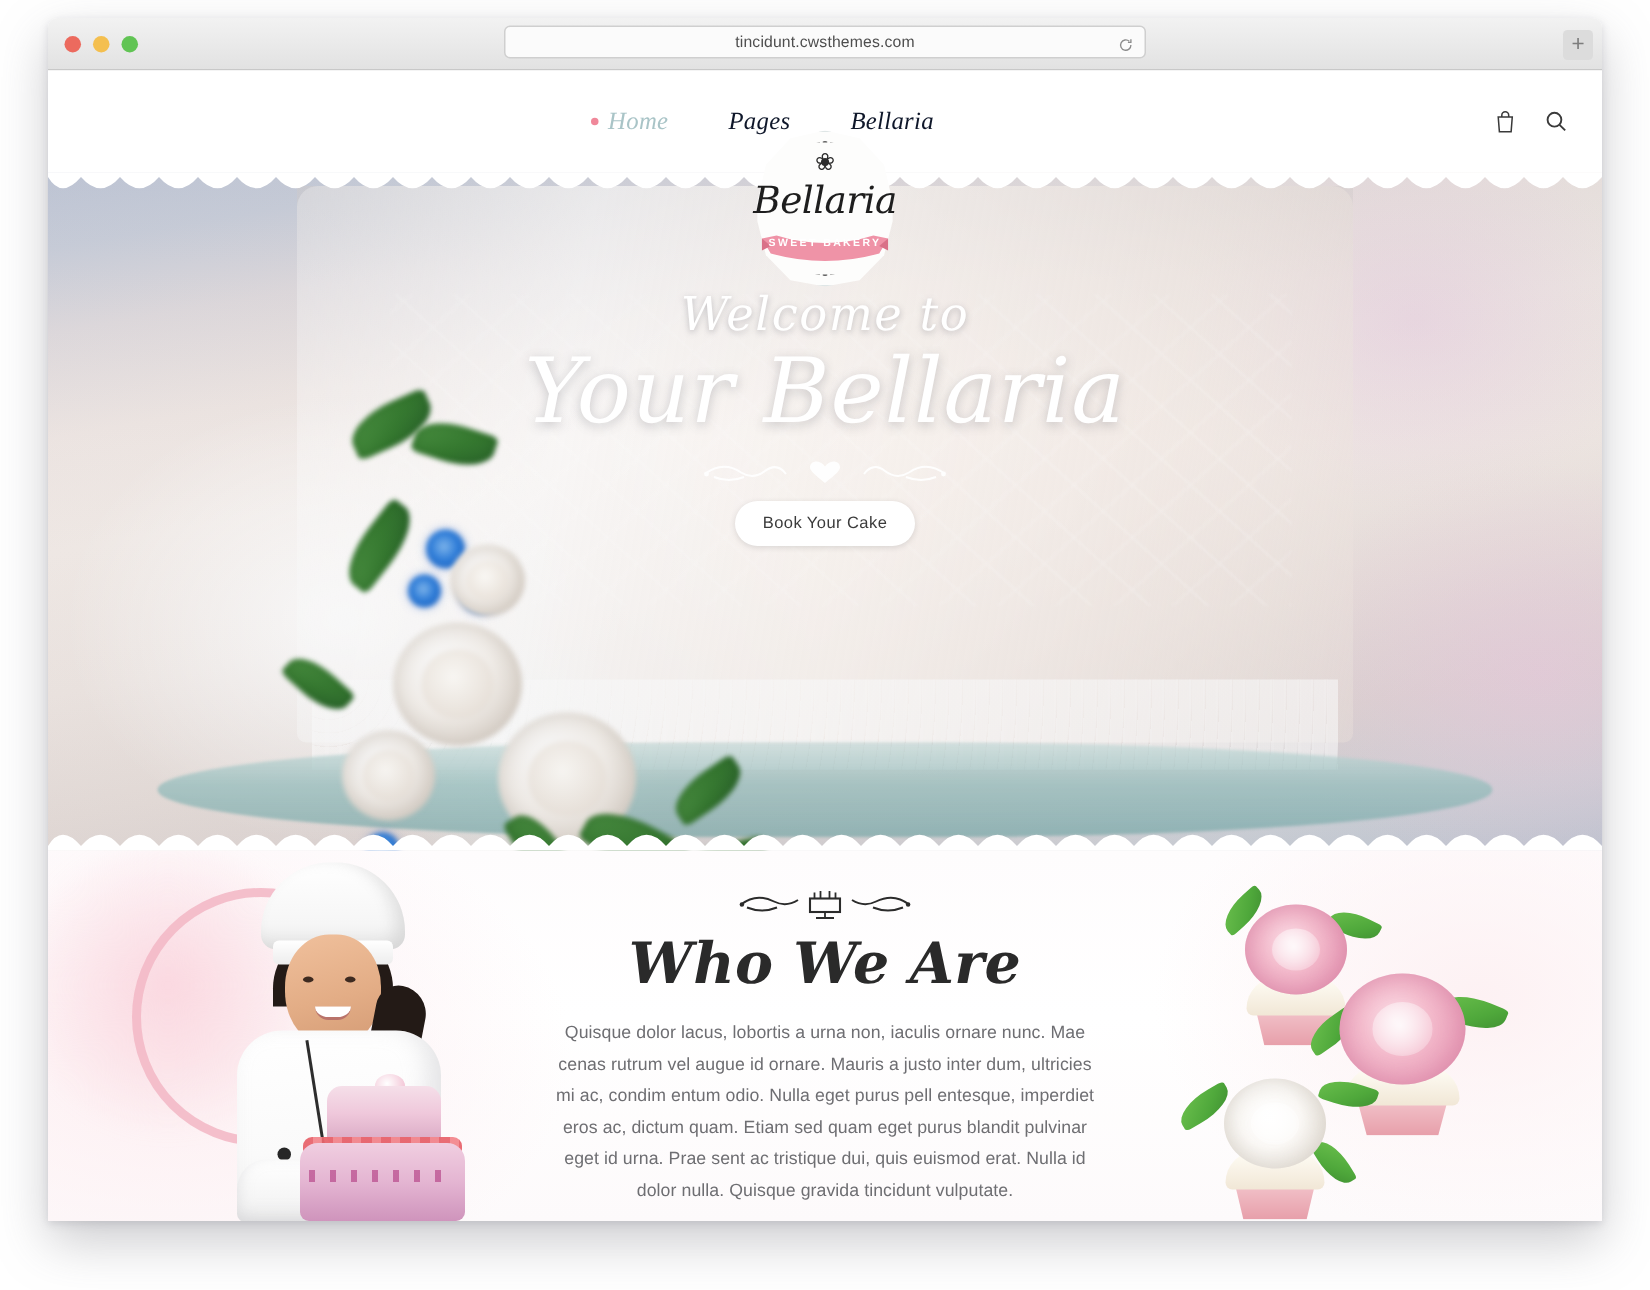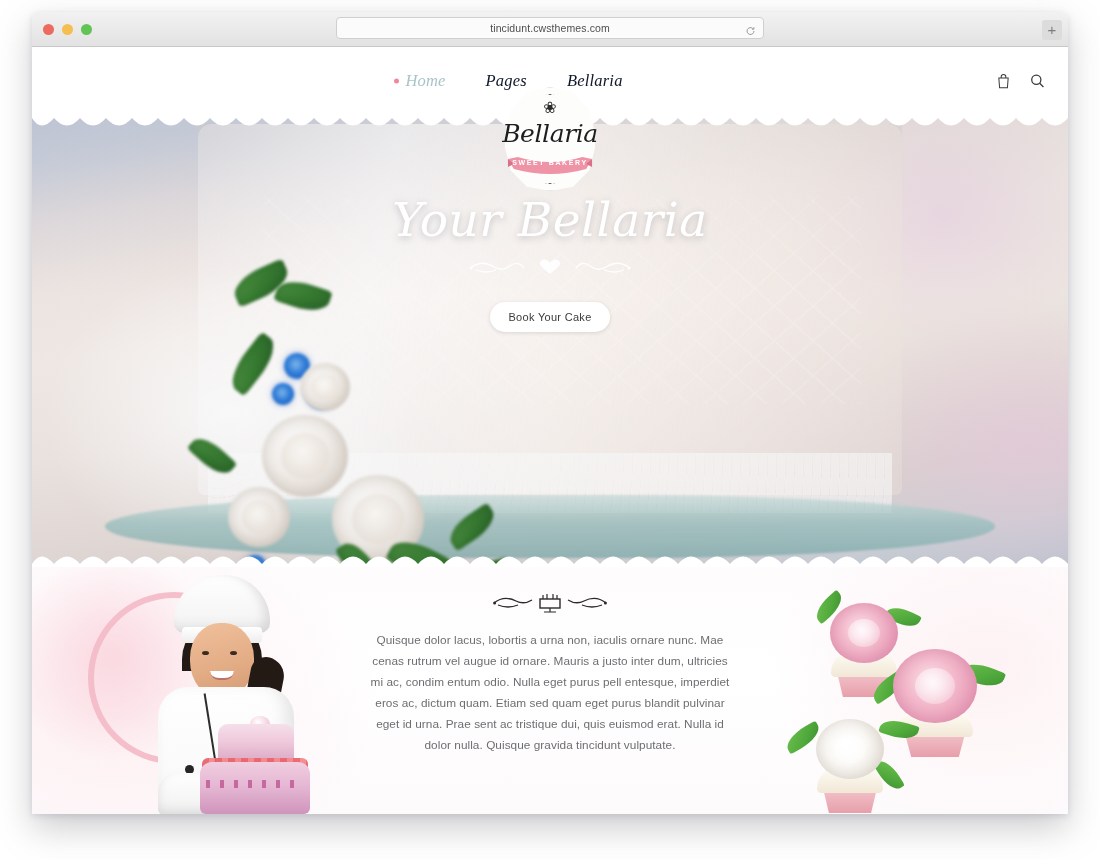--- a/index.html
+++ b/index.html
@@ -356,21 +356,21 @@
     font-style: italic;
     font-size: 31px;
     color: #ffffff;
     letter-spacing: 1px;
     text-shadow: 0 1px 4px rgba(90,90,100,0.35);
     line-height: 1.1;
   }
   .hero-title {
     font-family: "DejaVu Serif", serif;
     font-style: italic;
-    font-size: 47px;
+    font-size: 60px;
     color: #ffffff;
     letter-spacing: 0.5px;
     line-height: 1.08;
     margin-top: 2px;
     text-shadow: 0 2px 7px rgba(90,90,100,0.3);
   }
   .hero-divider {
     margin: 10px auto 0;
     width: 168px; height: 22px;
     color: #ffffff;
@@ -379,21 +379,21 @@
   .hero-sub {
     margin-top: 12px;
     font-family: "Liberation Sans", sans-serif;
     font-size: 11.5px;
     color: #f4f4f4;
     line-height: 1.55;
     letter-spacing: 0.2px;
     text-shadow: 0 1px 3px rgba(80,80,90,0.3);
   }
   .hero-btn {
-    margin: 24px auto 0;
+    margin: 8px auto 0;
     display: block;
     width: 120px;
     height: 30px;
     border-radius: 16px;
     background: #ffffff;
     border: none;
     font-family: "Liberation Sans", sans-serif;
     font-size: 11px;
     color: #3b3b3b;
     letter-spacing: 0.3px;
@@ -756,20 +756,21 @@
         <div class="hero-dark"></div>
       </div>
 
       <div class="scallop scallop-top">
         <svg viewBox="0 0 1036 18" preserveAspectRatio="none">
           <path d="M0,0 H1036 V3 Q1023,18 1010,3 Q997,18 984,3 Q971,18 958,3 Q945,18 932,3 Q919,18 906,3 Q893,18 880,3 Q867,18 854,3 Q841,18 828,3 Q815,18 802,3 Q789,18 776,3 Q763,18 750,3 Q737,18 724,3 Q711,18 698,3 Q685,18 672,3 Q659,18 646,3 Q633,18 620,3 Q607,18 594,3 Q581,18 568,3 Q555,18 542,3 Q529,18 516,3 Q503,18 490,3 Q477,18 464,3 Q451,18 438,3 Q425,18 412,3 Q399,18 386,3 Q373,18 360,3 Q347,18 334,3 Q321,18 308,3 Q295,18 282,3 Q269,18 256,3 Q243,18 230,3 Q217,18 204,3 Q191,18 178,3 Q165,18 152,3 Q139,18 126,3 Q113,18 100,3 Q87,18 74,3 Q61,18 48,3 Q35,18 22,3 Q9,18 0,3 Z" fill="#ffffff"></path>
         </svg>
       </div>
 
       <div class="hero-content">
+        <div class="welcome-to">Welcome to</div>
         <div class="hero-title">Your Bellaria</div>
         <div class="hero-divider">
           <svg viewBox="0 0 168 22" fill="none" stroke="currentColor" stroke-width="1.3">
             <path d="M4 12 Q16 3 28 11 Q36 16 44 10 Q52 4 58 12"></path>
             <path d="M10 14 Q20 18 30 14"></path>
             <circle cx="5" cy="12" r="1.6" fill="currentColor" stroke="none"></circle>
             <path d="M164 12 Q152 3 140 11 Q132 16 124 10 Q116 4 110 12"></path>
             <path d="M158 14 Q148 18 138 14"></path>
             <circle cx="163" cy="12" r="1.6" fill="currentColor" stroke="none"></circle>
             <path d="M84 18 C78 13 74 10 74 7.5 C74 5 76 3.6 78.4 3.6 C80.6 3.6 82.6 5 84 7 C85.4 5 87.4 3.6 89.6 3.6 C92 3.6 94 5 94 7.5 C94 10 90 13 84 18 Z" fill="currentColor" stroke="none"></path>
@@ -844,19 +845,20 @@
             <path d="M8 16 Q18 20 28 16"></path>
             <circle cx="4.6" cy="14" r="1.5" fill="currentColor" stroke="none"></circle>
             <path d="M116 14 Q106 6 94 12 Q86 16 78 11"></path>
             <path d="M112 16 Q102 20 92 16"></path>
             <circle cx="115.4" cy="14" r="1.5" fill="currentColor" stroke="none"></circle>
             <rect x="50" y="10" width="20" height="9" stroke-width="1.4"></rect>
             <path d="M53 10 V6 M57 10 V5 M63 10 V5 M67 10 V6" stroke-width="1.2"></path>
             <path d="M60 19 V23 M54 23 H66" stroke-width="1.2"></path>
           </svg>
         </div>
+        <h2 class="about-title">Who We Are</h2>
         <p class="about-text">Quisque dolor lacus, lobortis a urna non, iaculis ornare nunc. Mae cenas rutrum vel augue id ornare. Mauris a justo inter dum, ultricies mi ac, condim entum odio. Nulla eget purus pell entesque, imperdiet eros ac, dictum quam. Etiam sed quam eget purus blandit pulvinar eget id urna. Prae sent ac tristique dui, quis euismod erat. Nulla id dolor nulla. Quisque gravida tincidunt vulputate.</p>
 
       </div>
     </section>
 
   </div>
 </div>
 
 </body></html>

